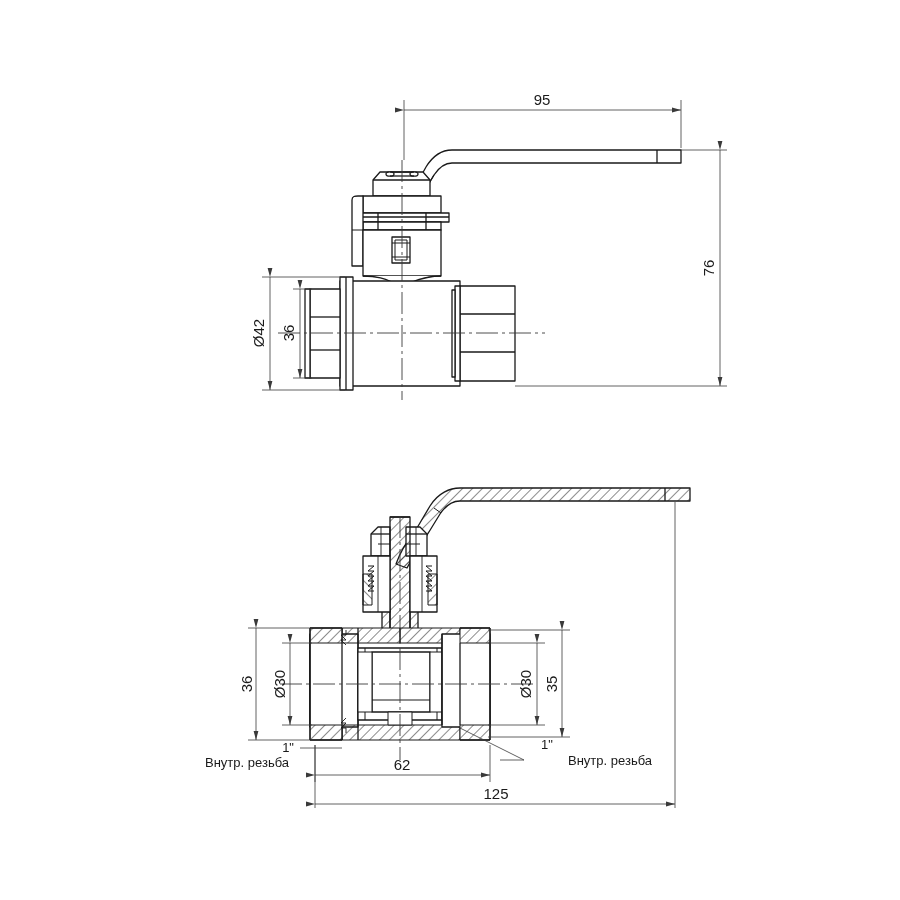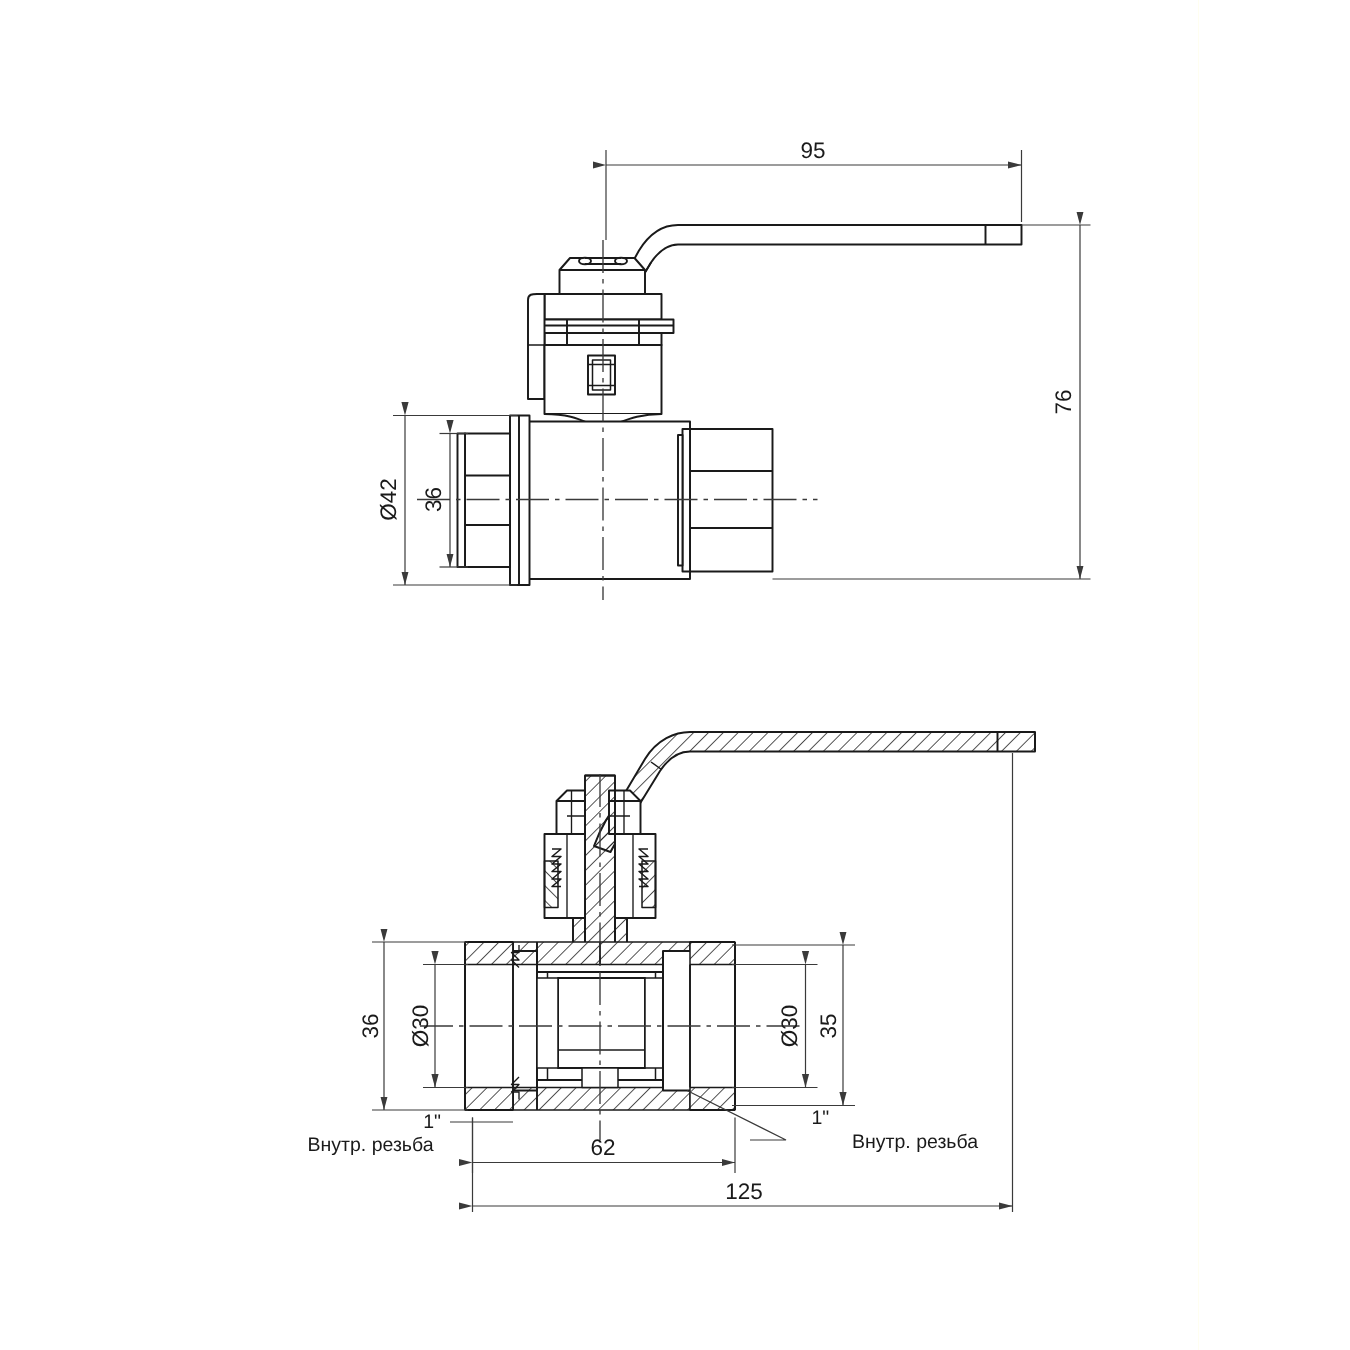--- a/index.html
+++ b/index.html
@@ -1,17 +1,17 @@
 <!DOCTYPE html>
 <html><head>
 <meta charset="utf-8">
 <style>
   html,body{margin:0;padding:0;background:#ffffff;}
   body{width:900px;height:900px;font-family:"Liberation Sans",sans-serif;}
-  #sheet{position:relative;width:799px;height:900px;background:#fef9c3;overflow:hidden;}
+  #sheet{position:relative;width:799px;height:900px;background:#fdba74;overflow:hidden;}
   svg{display:block;}
   .dimtext{font-family:"Liberation Sans",sans-serif;font-size:15px;fill:#1a1a1a;}
   .leadtext{font-family:"Liberation Sans",sans-serif;font-size:13px;fill:#1a1a1a;}
 </style>
 </head>
 <body>
 
 <div id="sheet">
 <svg width="900" height="900" viewBox="0 0 900 900">
   <defs>

